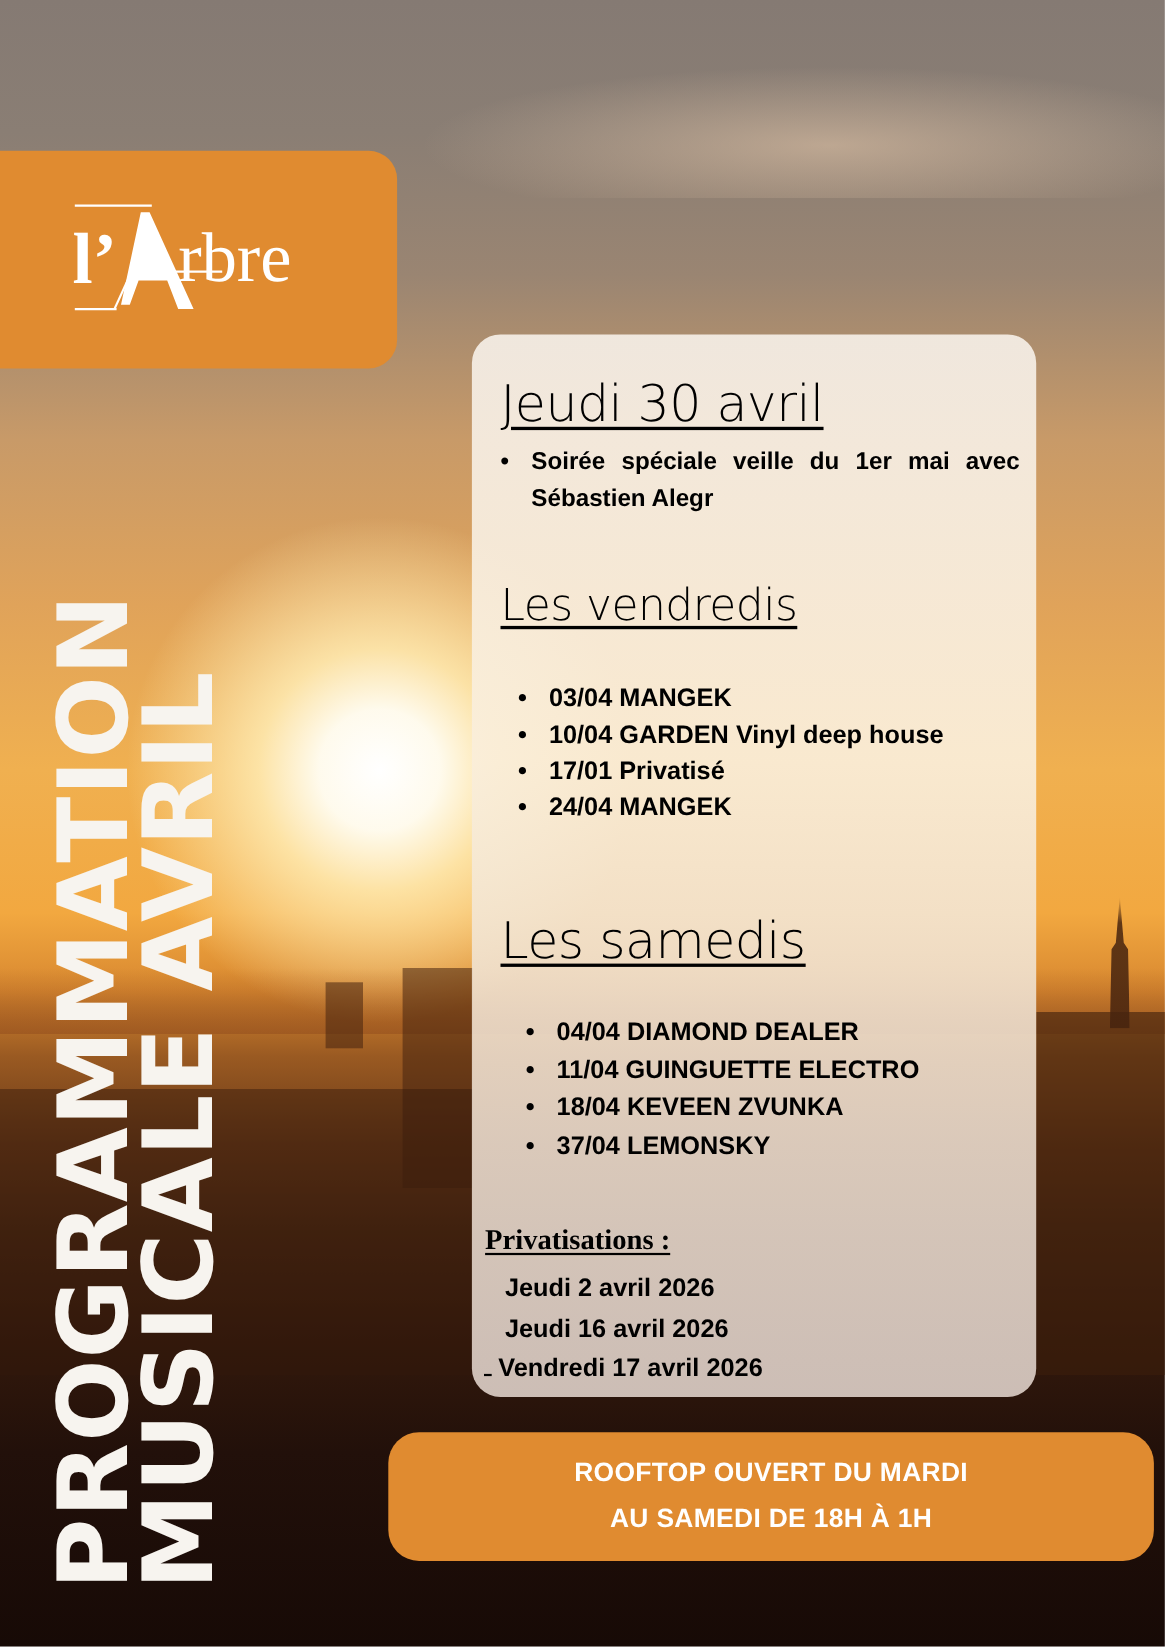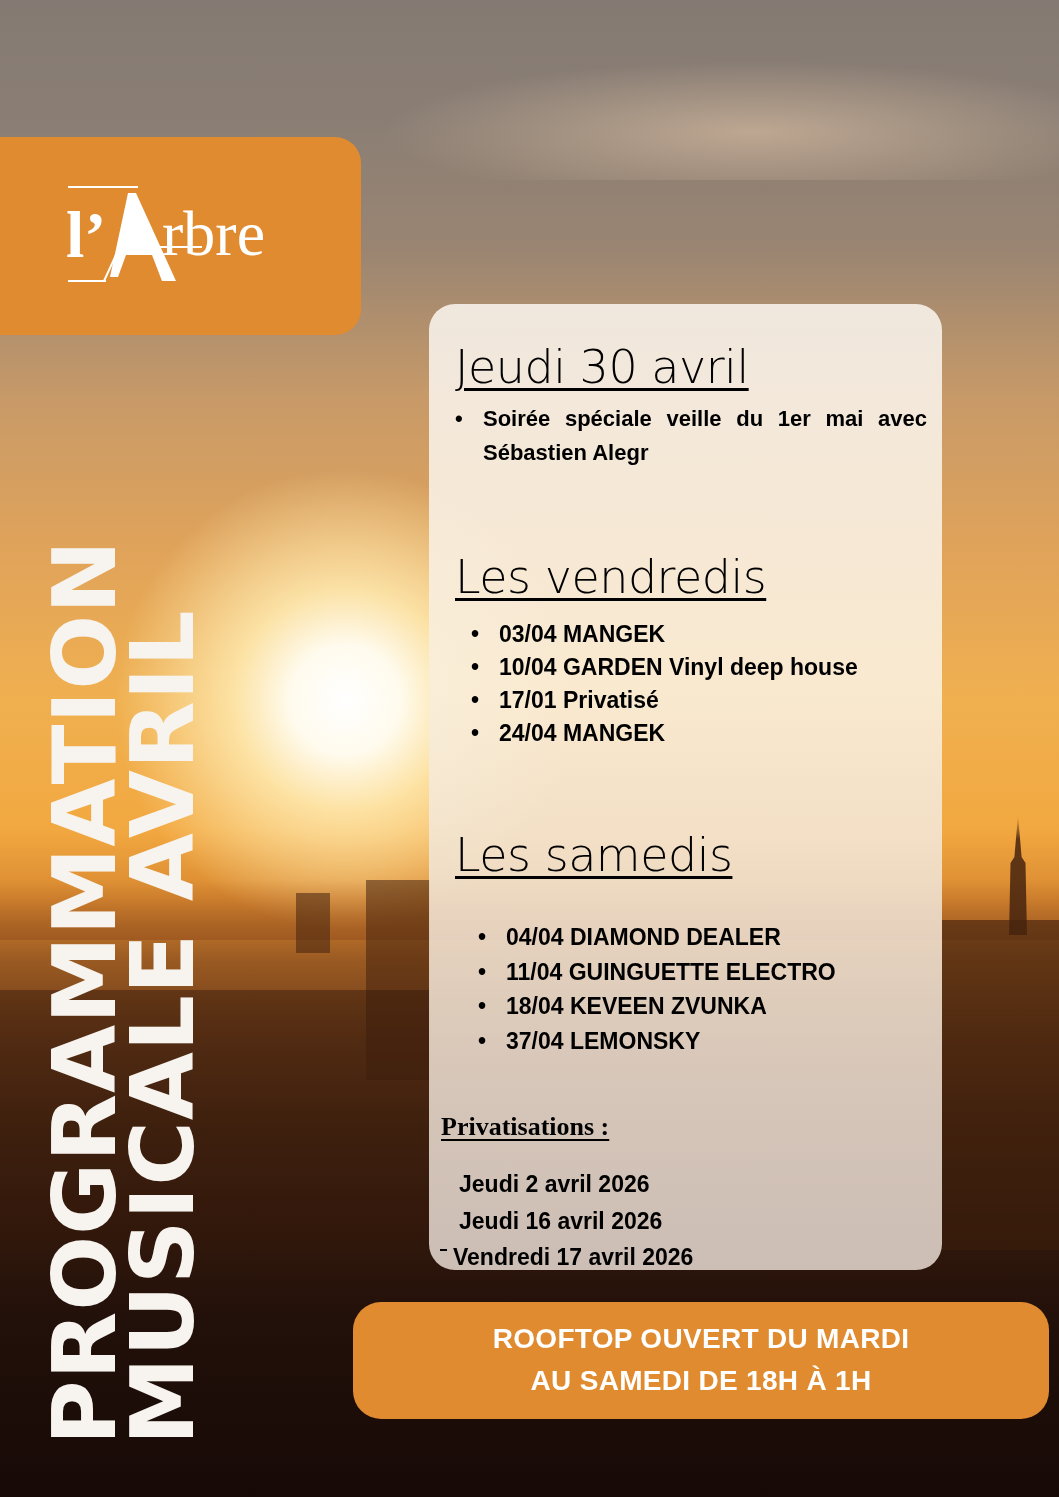--- a/index.html
+++ b/index.html
@@ -25,39 +25,39 @@
   .logo-box { position:absolute; left:0; top:137px; width:361px; height:198px;
     background:#e08b30; border-radius:0 26px 26px 0; }
   .logo { position:absolute; left:66px; top:40px; width:230px; height:130px; }
 
   .card { position:absolute; left:429px; top:304px; width:513px; height:966px;
     border-radius:26px;
     background:linear-gradient(180deg, rgba(245,238,230,0.93) 0%, rgba(250,238,218,0.92) 40%, rgba(238,225,210,0.88) 65%, rgba(222,208,200,0.9) 100%); }
   .h { position:absolute; font-family:"DejaVu Sans", sans-serif; font-weight:300; color:#000;
     text-decoration:underline; text-decoration-thickness:3px; text-underline-offset:5px; white-space:nowrap; letter-spacing:-0.5px;text-align:right; }
   .h1 { left:26px; top:36px; font-size:46px; }
-  .h2 { left:26px; top:224px; font-size:46px;margin-top:22px; }
+  .h2 { left:26px; top:224px; font-size:40px; }
   .h3 { left:26px; top:524px; font-size:46px; }
   ul.items { position:absolute; margin:0; padding:0; list-style:none; font-family:"Liberation Sans", sans-serif; font-weight:bold; color:#000; }
   ul.items li { position:relative; white-space:nowrap; }
   ul.items li::before { content:"•"; position:absolute; left:-28px; top:0; font-weight:bold; }
   .intro { left:54px; top:98px; width:444px; font-size:22px; line-height:34px; text-align:justify; white-space:normal !important; }
   .intro li { white-space:normal !important; text-align:justify; text-align-last:left; }
   .fri { left:70px; top:314px; font-size:23px; line-height:33px; }
   .sat { left:77px; top:616px; font-size:23px; line-height:34.5px; }
   .priv-title { position:absolute; left:12px; top:808px; font-family:Liberation Serif, serif; font-weight:bold; font-size:26px; color:#000;
     text-decoration:underline; text-decoration-thickness:2px; text-underline-offset:4px; }
-  .priv-list { position:absolute; left:30px; top:848px; font-family:"Liberation Sans", sans-serif; font-weight:bold; font-size:23px; line-height:36.5px; color:#000;margin-top:14px; }
+  .priv-list { position:absolute; left:30px; top:848px; font-family:"Liberation Sans", sans-serif; font-weight:bold; font-size:23px; line-height:36.5px; color:#000; }
   .priv-list div { white-space:nowrap; }
   .priv-list .last { margin-left:-6px; }
   .dash { position:absolute; left:11px; top:945px; width:7px; height:2px; background:#000; }
 
   .banner { position:absolute; left:353px; top:1302px; width:696px; height:117px; border-radius:28px;
     background:#e08b30; color:#fff; text-align:center; font-family:"Liberation Sans", sans-serif; font-weight:bold;
-    font-size:28px; line-height:42px; padding-top:16px; box-sizing:border-box; }
+    font-size:24px; line-height:42px; padding-top:16px; box-sizing:border-box; }
   .banner div { letter-spacing:0.3px; }
 
   .vtitle { position:absolute; left:46px; top:1445px; transform-origin:0 0; transform:rotate(-90deg);
     font-family:"DejaVu Sans", sans-serif; font-weight:bold; color:#f7f4ef; white-space:nowrap;
     font-size:88px; line-height:78px; letter-spacing:1px; }
   .vtitle div { height:78px; }
 </style>
 </head>
 <body>
 

